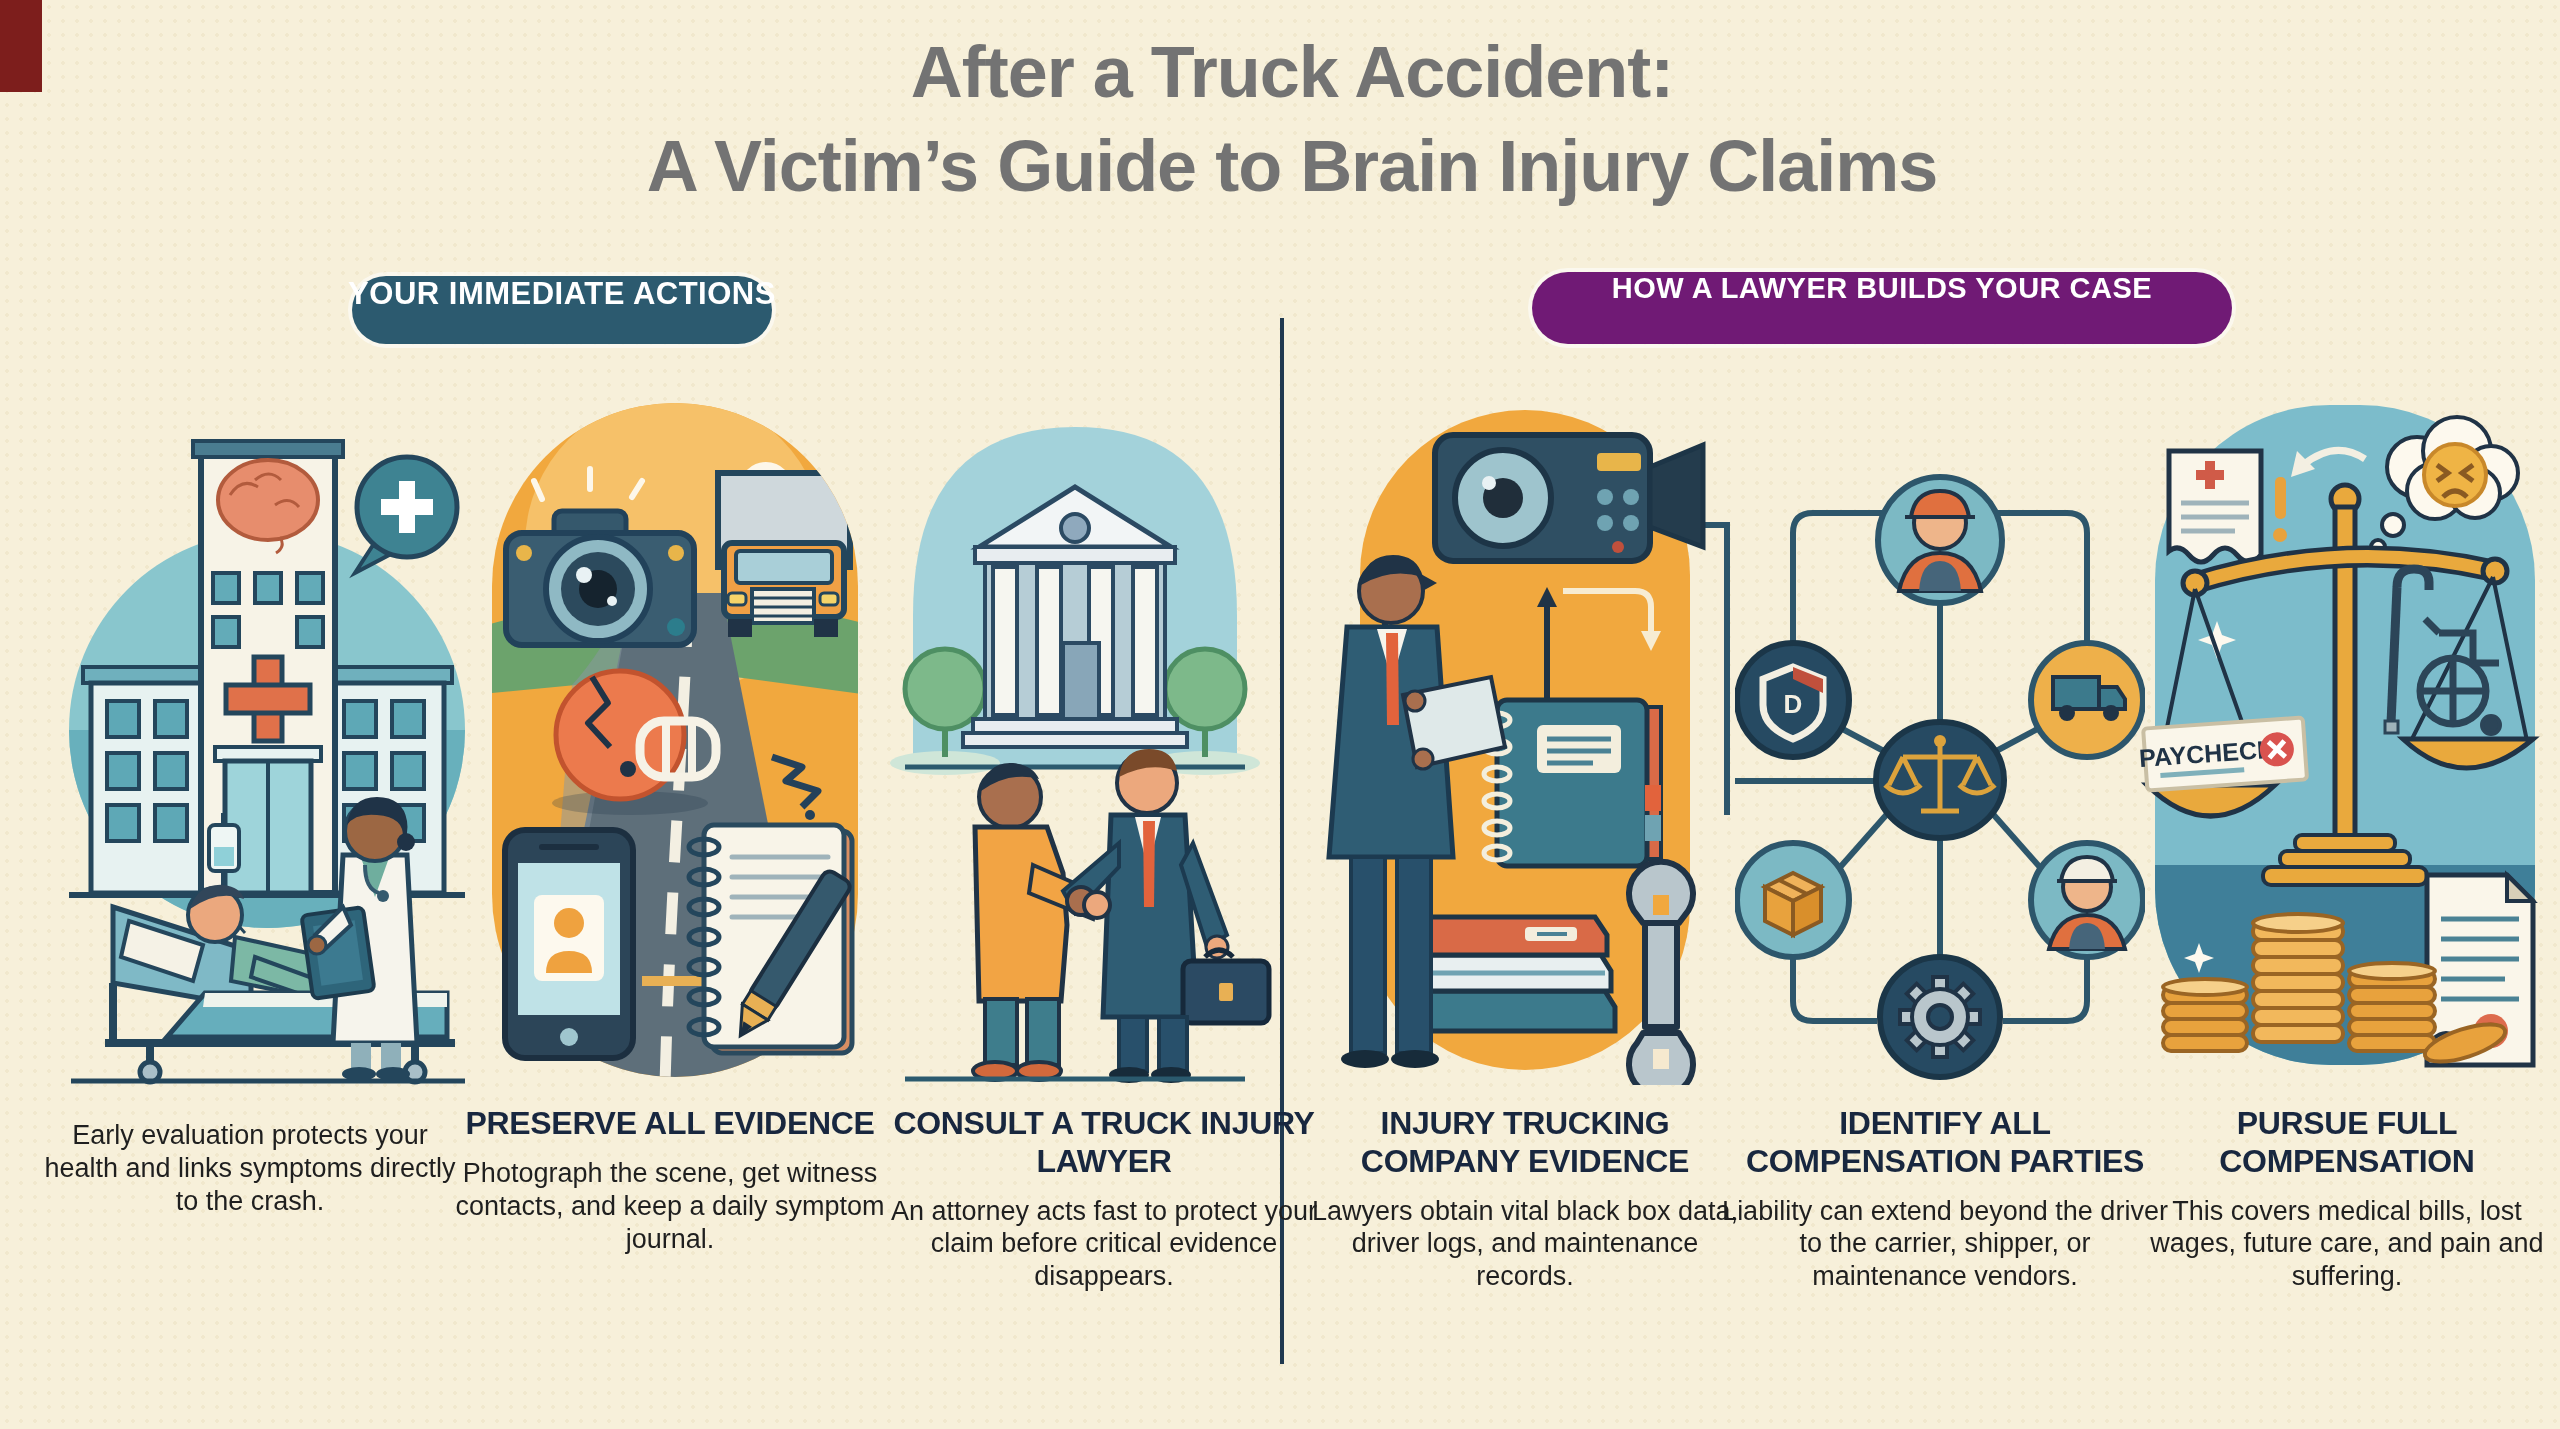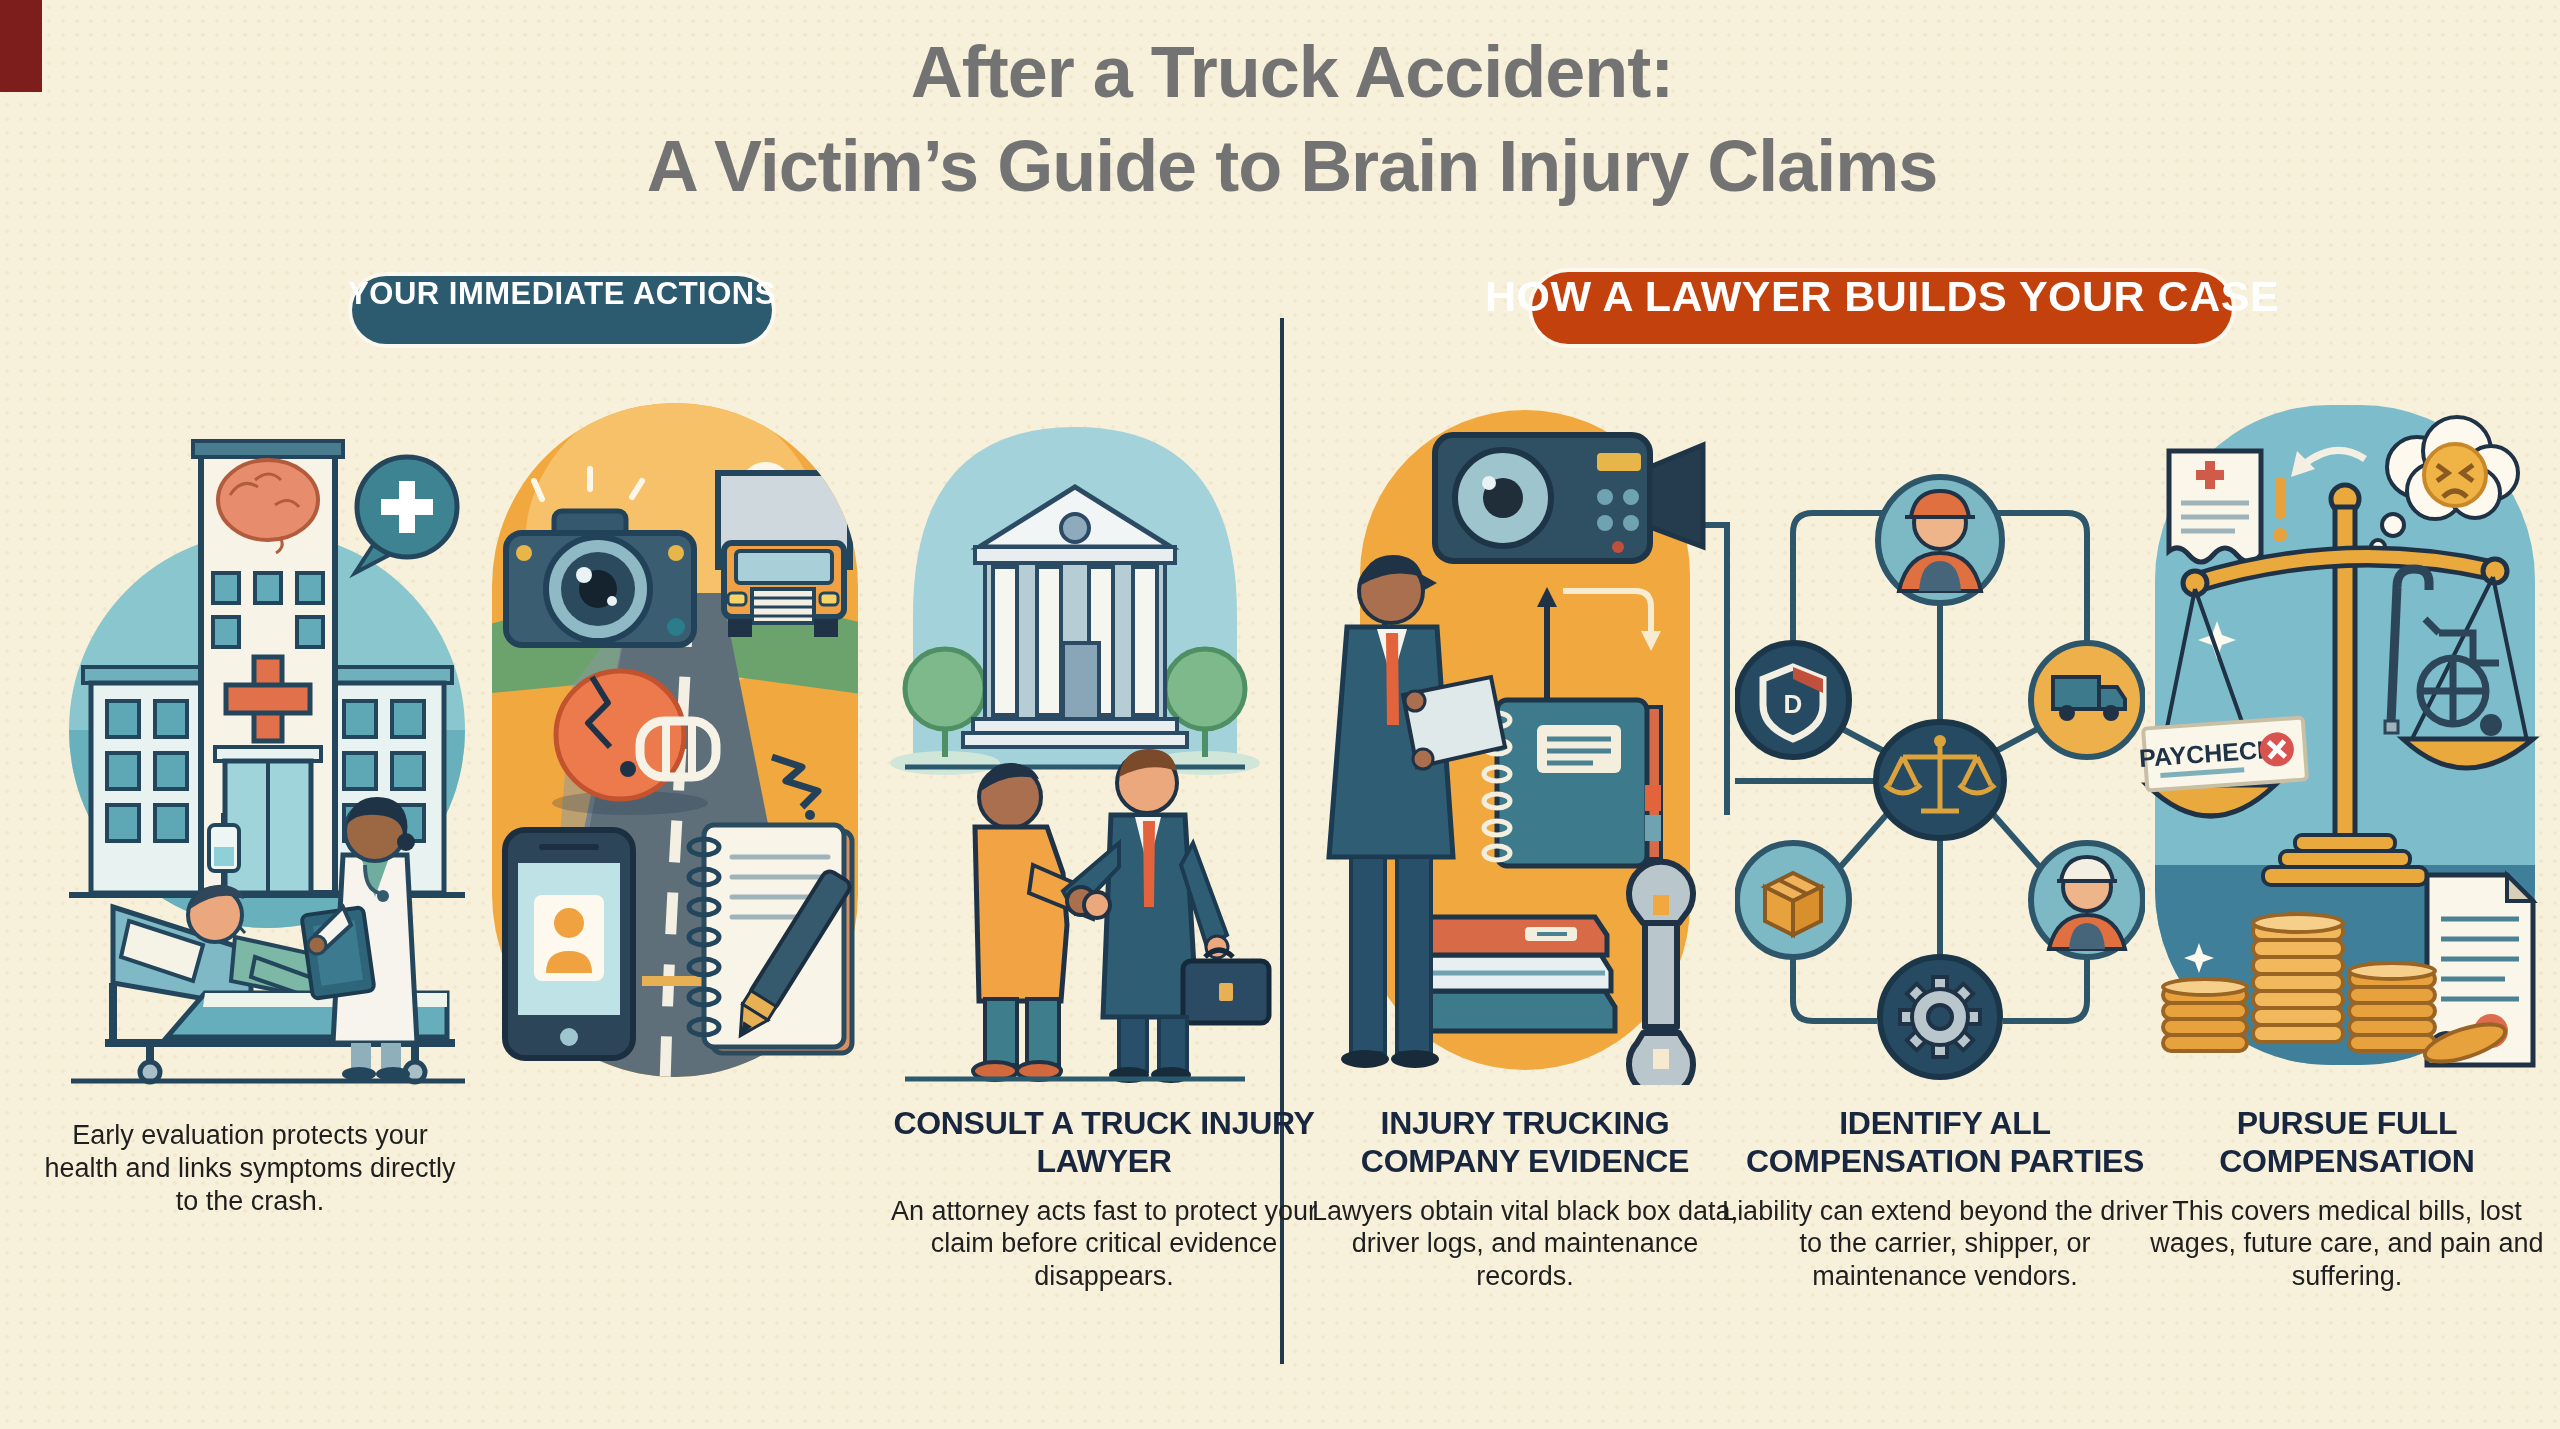--- a/index.html
+++ b/index.html
@@ -8,21 +8,21 @@
   .page::after{content:"";position:absolute;inset:0;pointer-events:none;
     background-image:radial-gradient(circle,rgba(205,185,130,.30) 1.6px,transparent 1.7px);
     background-size:14px 14px;opacity:.5;}
   .corner-mark{position:absolute;left:0;top:0;width:42px;height:92px;background:#7d1e1c;z-index:5;}
   .title{position:absolute;left:12px;top:26px;width:100%;text-align:center;color:#737373;
     font-weight:bold;font-size:72px;line-height:1.3;letter-spacing:-1px;z-index:2;}
   .pill{position:absolute;display:flex;align-items:flex-start;justify-content:center;
     color:#fff;font-weight:bold;border-radius:40px;white-space:nowrap;z-index:2;
     box-shadow:0 0 0 4px rgba(255,255,255,.55);}
   .pill-left{left:352px;top:276px;width:420px;height:68px;background:#2c5a6f;font-size:31px;letter-spacing:.5px;}
-  .pill-right{left:1532px;top:272px;width:700px;height:72px;background:#c2410c;font-size:43px;letter-spacing:.5px;}
+  .pill-right{left:1532px;top:272px;width:700px;height:72px;background:#701a75;font-size:29px;letter-spacing:.5px;}
   .divider{position:absolute;left:1280px;top:318px;width:4px;height:1046px;background:#20394f;z-index:2;}
   .panel{position:absolute;z-index:1;}
   .panel svg{display:block;}
   .col-text{position:absolute;text-align:center;z-index:2;}
   .col-heading{font-size:32px;font-weight:bold;color:#18273f;line-height:1.18;letter-spacing:-.3px;}
   .col-body{font-size:27px;color:#1f1f1f;line-height:1.22;margin-top:14px;}
   .c1{left:35px;top:1105px;width:430px;}
   .c2{left:455px;top:1105px;width:430px;}
   .c3{left:862px;top:1105px;width:436px;margin-left:24px;}
   .c4{left:1302px;top:1105px;width:446px;}
@@ -593,20 +593,24 @@
       <ellipse cx="70" cy="592" rx="42" ry="8" fill="#f6d08a"></ellipse>
       <ellipse cx="257" cy="576" rx="43" ry="8" fill="#f6d08a"></ellipse>
       <ellipse cx="330" cy="648" rx="42" ry="14" fill="#e8a23d" transform="rotate(-18 330 648)"></ellipse>
     </g>
   </svg>
   </div>
 
   <div class="col-text c1">
     <div class="col-body">Early evaluation protects your health and links symptoms directly to the crash.</div>
   </div>
+  <div class="col-text c2">
+    <div class="col-heading">PRESERVE ALL EVIDENCE</div>
+    <div class="col-body">Photograph the scene, get witness contacts, and keep a daily symptom journal.</div>
+  </div>
   <div class="col-text c3">
     <div class="col-heading">CONSULT A TRUCK INJURY LAWYER</div>
     <div class="col-body">An attorney acts fast to protect your claim before critical evidence disappears.</div>
   </div>
   <div class="col-text c4">
     <div class="col-heading">INJURY TRUCKING COMPANY EVIDENCE</div>
     <div class="col-body">Lawyers obtain vital black box data, driver logs, and maintenance records.</div>
   </div>
   <div class="col-text c5">
     <div class="col-heading">IDENTIFY ALL COMPENSATION PARTIES</div>

